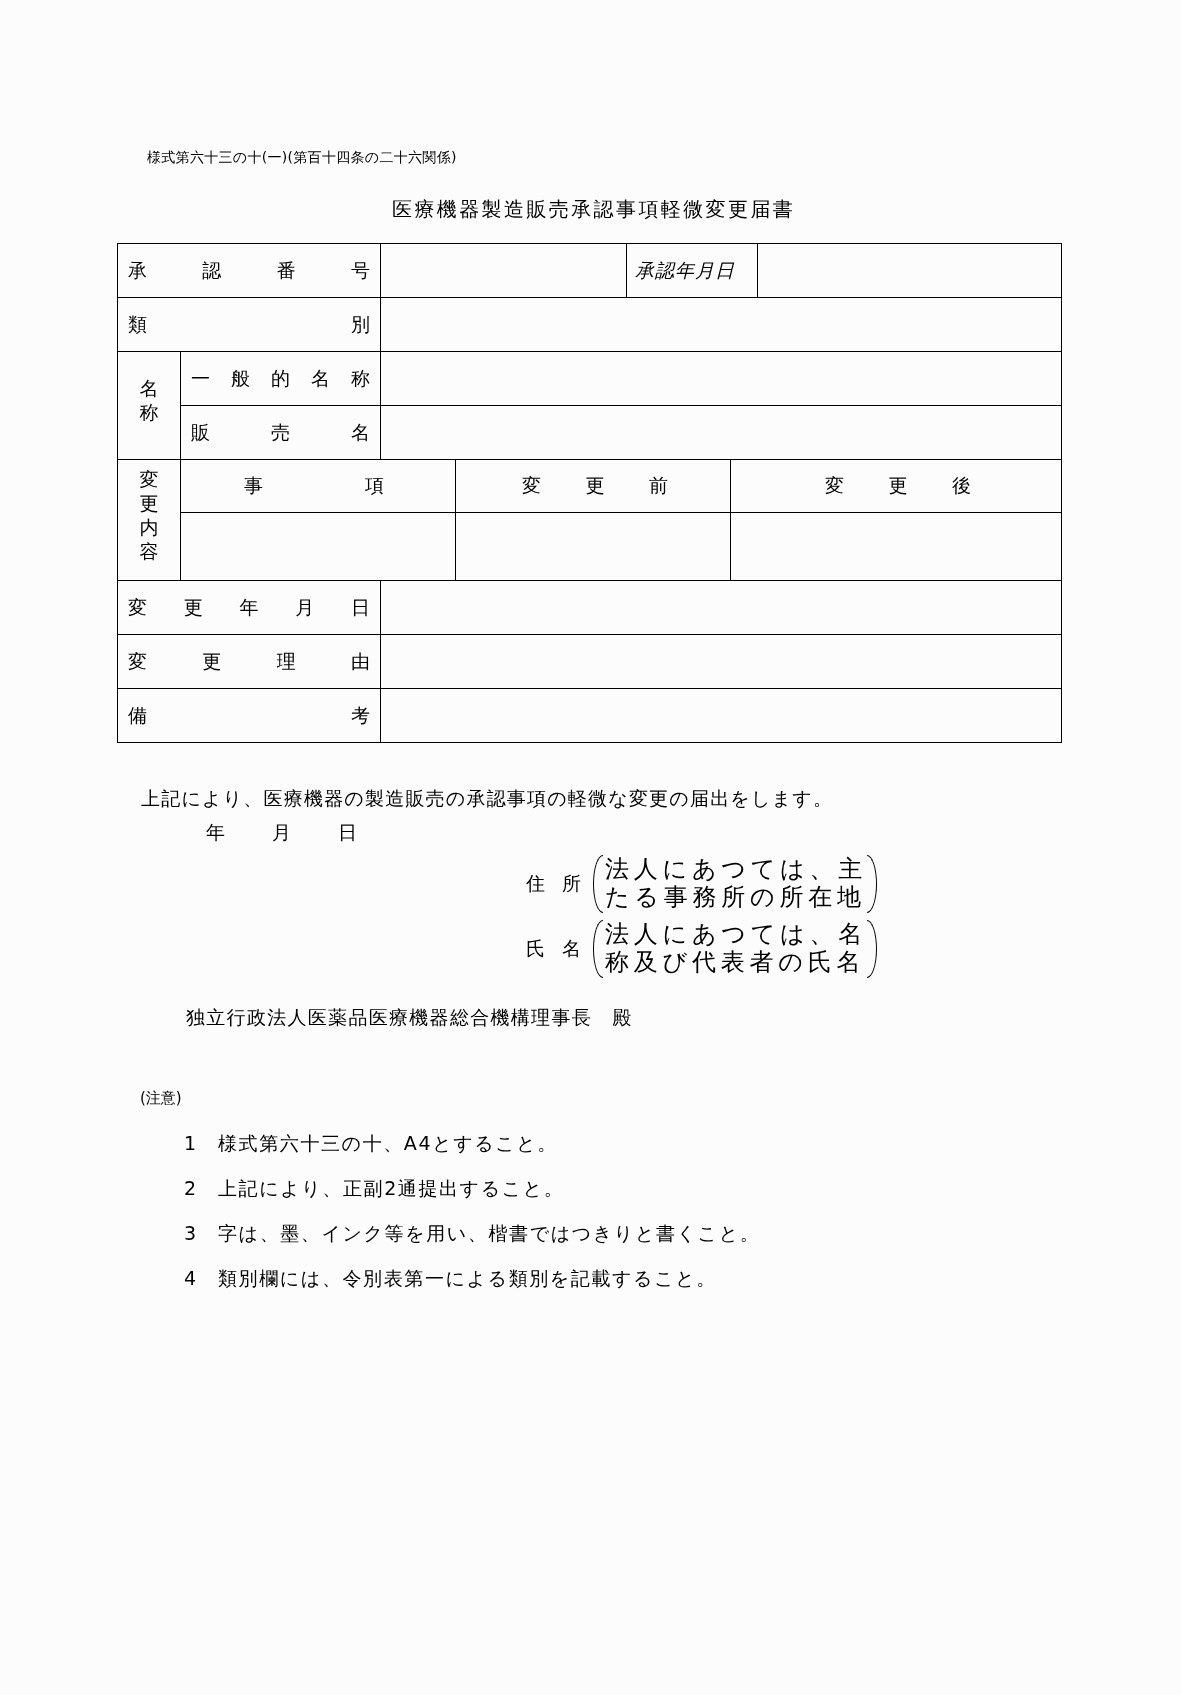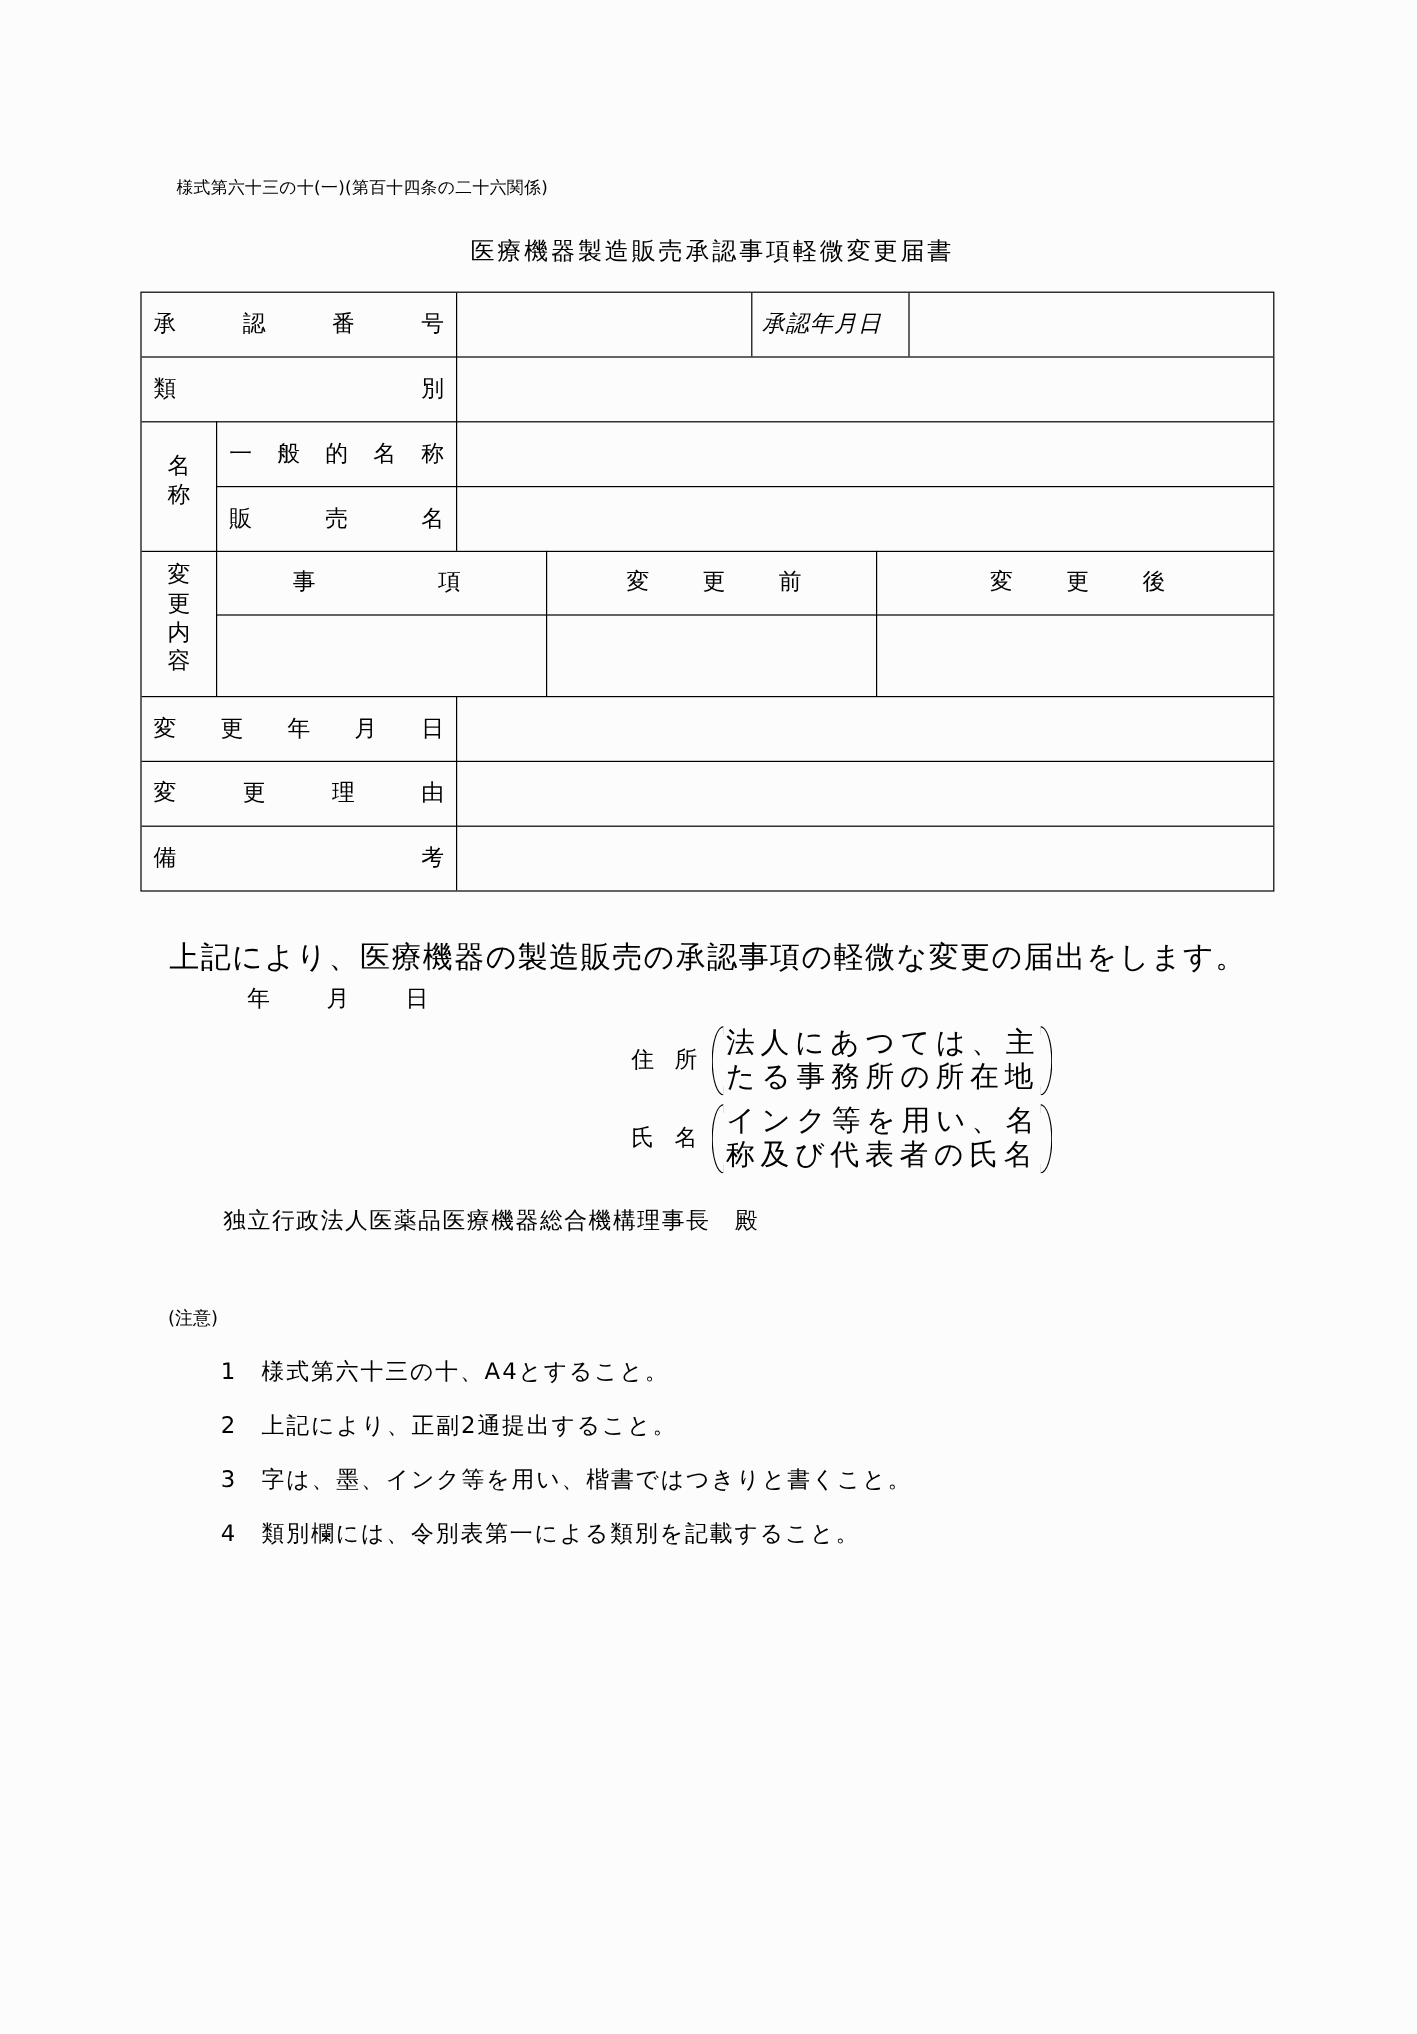--- a/index.html
+++ b/index.html
@@ -18,21 +18,21 @@
   
   .tbl { position: absolute; left: 117px; top: 243px; width: 945px; height: 500px; border: 1.5px solid #000; box-sizing: border-box; }
   .hl { position: absolute; height: 0; border-top: 1.5px solid #000; }
   .vl { position: absolute; width: 0; border-left: 1.5px solid #000; }
   .cell-text { position: absolute; font-size: 19px; line-height: 24px; display: flex; justify-content: space-between; }
   .cell-text span { display: inline-block; }
   .center-text { position: absolute; font-size: 19px; line-height: 24px; display: flex; justify-content: space-between; }
   .vert { position: absolute; font-size: 19px; line-height: 24px; width: 24px; text-align: center; }
   .vert span { display: block; }
 
-  .declaration { left: 141px; top: 785px; font-size: 25px; line-height: 26px; letter-spacing: 1.2px; }
+  .declaration { left: 141px; top: 785px; font-size: 19px; line-height: 26px; letter-spacing: 1.2px; }
   .date-line { left: 206px; top: 820px; font-size: 19px; line-height: 24px; display: flex; gap: 0; }
   .date-line span { display: inline-block; width: 66px; }
 
   .sig-label { font-size: 19px; line-height: 24px; display: flex; gap: 17px; }
   .paren-block { position: absolute; display: flex; align-items: stretch; }
   .paren { width: 10px; height: 58px; box-sizing: border-box; border: 1.5px solid #000; }
   .paren.l { border-right: none; border-radius: 10px 0 0 10px / 29px 0 0 29px; }
   .paren.r { border-left: none; border-radius: 0 10px 10px 0 / 0 29px 29px 0; }
   .paren-text { font-size: 24px; line-height: 28px; letter-spacing: 4.8px; padding: 0 0 0 2px; }
 
@@ -170,21 +170,21 @@
   <div class="paren r"></div>
 </div>
 
 <div class="abs sig-label" style="left:526px; top:936px;">
   <span>氏</span>
   <span>名</span>
 </div>
 <div class="paren-block" style="left:593px; top:920px;">
   <div class="paren l"></div>
   <div class="paren-text">
-    <div>インク等を用い、名</div>
+    <div>法人にあつては、名</div>
     <div>称及び代表者の氏名</div>
   </div>
   <div class="paren r"></div>
 </div>
 
 <div class="abs recipient">独立行政法人医薬品医療機器総合機構理事長　殿</div>
 
 <div class="abs notes-title">(注意)</div>
 <div class="abs note" style="top:1131px;">
   <span class="num">1</span>

